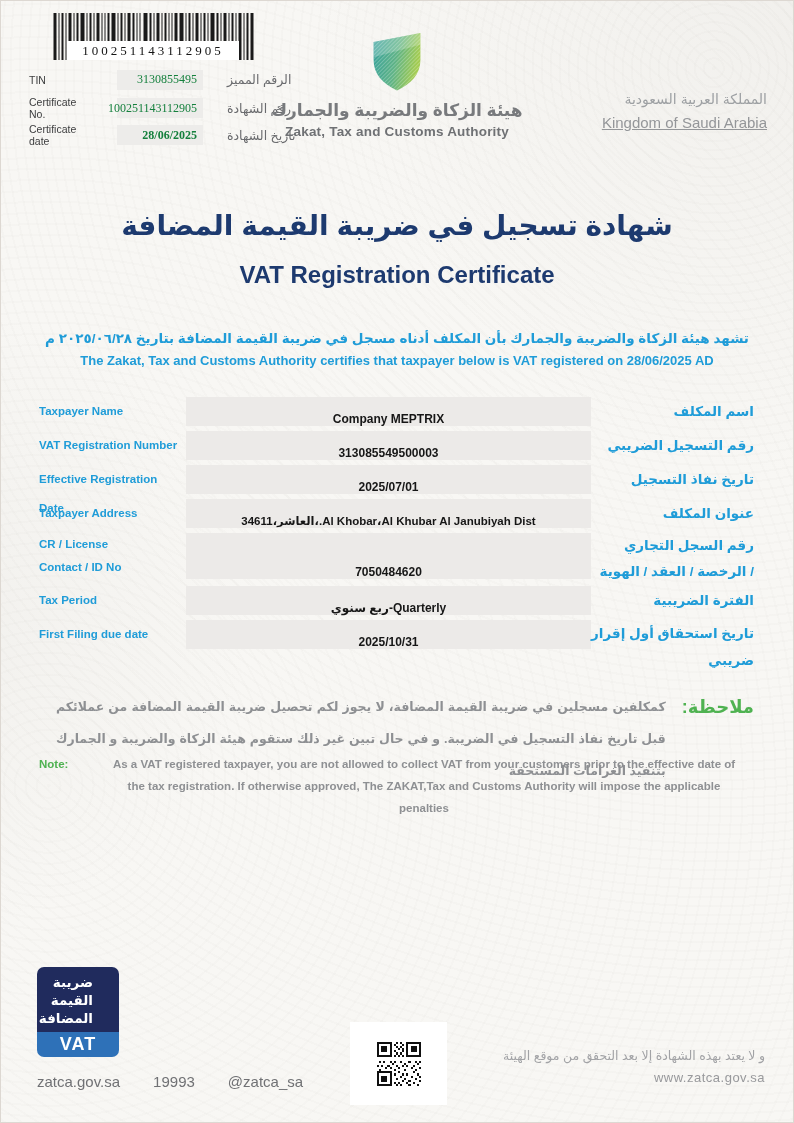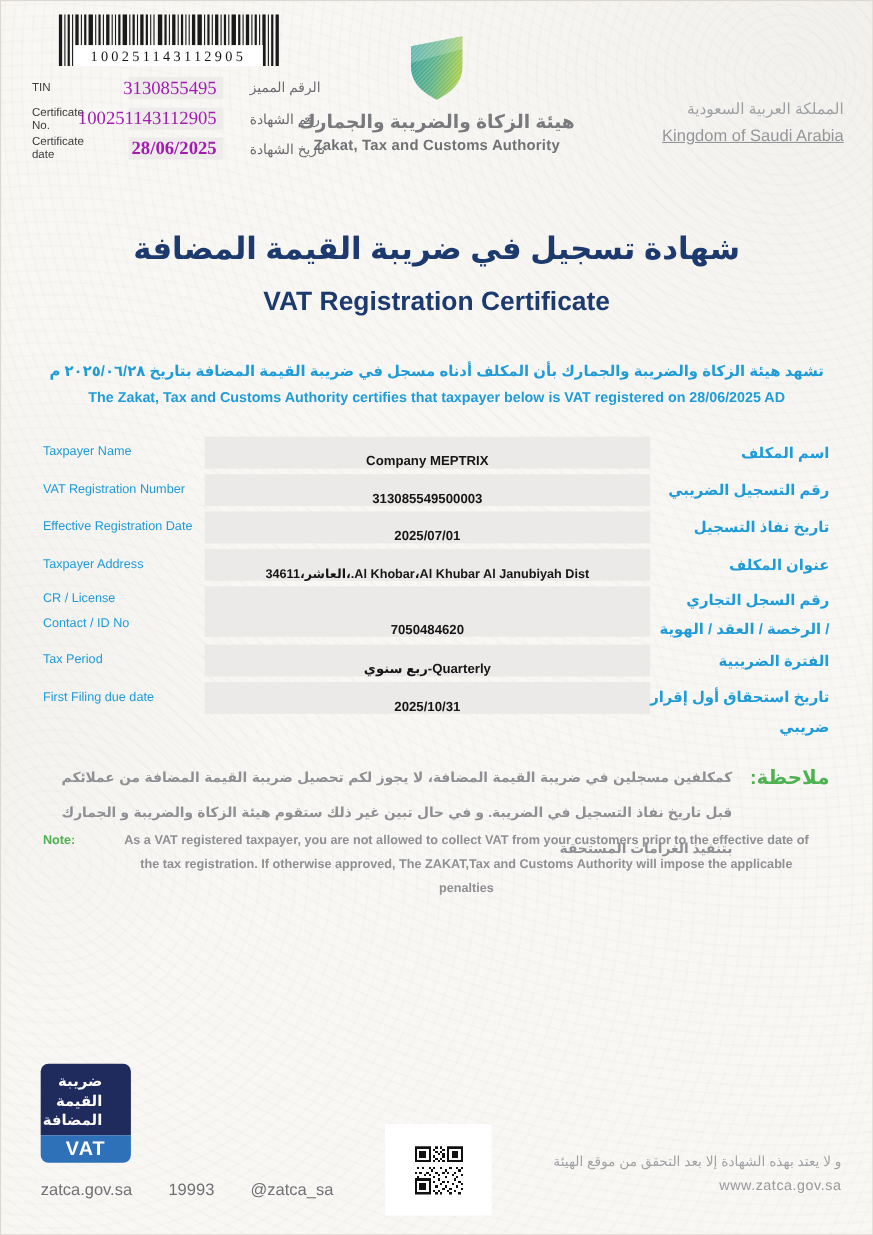--- a/index.html
+++ b/index.html
@@ -26,40 +26,40 @@
   .barcode-num{
     position:absolute;left:14px;top:28px;width:172px;height:19px;
     background:#fff;display:flex;align-items:center;justify-content:center;
     font-family:"Liberation Serif","DejaVu Serif",serif;
     font-size:13px;letter-spacing:3px;color:#141414;white-space:nowrap;
   }
   .info-rows{margin-top:9px;}
   .info-row{display:grid;grid-template-columns:64px 86px auto;column-gap:24px;align-items:center;height:21px;margin-bottom:6px;}
   .info-label-en{font-size:10.5px;color:#3c3d3e;}
   .info-box{background:#edecea;height:20px;display:flex;align-items:center;justify-content:flex-end;padding:0 6px;box-sizing:border-box;}
-  .info-value{font-family:"Liberation Serif","DejaVu Serif",serif;font-size:17px;color:#a21caf;}
+  .info-value{font-family:"Liberation Serif","DejaVu Serif",serif;font-size:12px;color:#15803d;}
   .info-row.bold-value .info-value{font-weight:bold;}
   .info-label-ar{font-size:12.5px;color:#6a6b6e;text-align:left;white-space:nowrap;}
   
   .brand{position:absolute;left:50%;top:26px;transform:translateX(-50%);width:340px;text-align:center;}
   .brand .shield{display:inline-block;}
   .brand-ar{font-size:17px;font-weight:bold;color:#787a7d;margin-top:3px;}
   .brand-en{font-size:13.5px;font-weight:bold;color:#6f7174;margin-top:3px;letter-spacing:0.2px;}
   
   .kingdom{position:absolute;right:26px;top:90px;text-align:right;}
   .kingdom-ar{font-size:14px;color:#9da0a3;}
   .kingdom-en{font-size:15px;color:#949699;margin-top:7px;text-decoration:underline;}
   
   .title-ar{position:absolute;left:0;right:0;top:208px;text-align:center;font-size:28px;font-weight:bold;color:#1d3a6f;}
   .title-en{position:absolute;left:0;right:0;top:260px;text-align:center;font-size:24px;font-weight:bold;color:#1d3a6f;}
   .stmt-ar{position:absolute;left:0;right:0;top:329px;text-align:center;font-size:13.5px;font-weight:bold;color:#1f9cd8;}
   .stmt-en{position:absolute;left:0;right:0;top:352px;text-align:center;font-size:13px;font-weight:bold;color:#1f9cd8;}
   
   .t-row{position:absolute;left:0;width:100%;}
-  .t-label-en{position:absolute;left:38px;width:145px;font-size:11.5px;font-weight:normal;color:#1f9cd8;}
+  .t-label-en{position:absolute;left:38px;width:145px;font-size:11.5px;font-weight:bold;color:#1f9cd8;}
   .t-box{position:absolute;left:185px;width:405px;background:#eceae8;display:flex;align-items:flex-end;justify-content:center;}
   .t-value{font-size:12px;font-weight:bold;color:#161616;white-space:nowrap;}
   .t-label-ar{position:absolute;right:39px;width:190px;text-align:right;font-size:13.5px;font-weight:bold;color:#1f9cd8;line-height:26px;}
   .h29 .t-box{height:29px;} .h29 .t-label-en{line-height:29px;} .h29 .t-label-ar{line-height:29px;}
   .h46 .t-box{height:46px;} .h46 .t-label-en{line-height:23px;padding-top:0;} .h46 .t-label-ar{line-height:26px;}
   
   .note-ar{position:absolute;top:690px;right:39px;left:55px;display:flex;direction:rtl;}
   .note-ar .note-label{color:#4fb251;font-size:18px;font-weight:bold;margin-left:16px;white-space:nowrap;line-height:32px;}
   .note-ar .note-text{flex:1;color:#8e9093;font-size:12.5px;font-weight:bold;line-height:32px;text-align:justify;}
   .note-en{position:absolute;top:752px;left:38px;right:50px;display:flex;}

